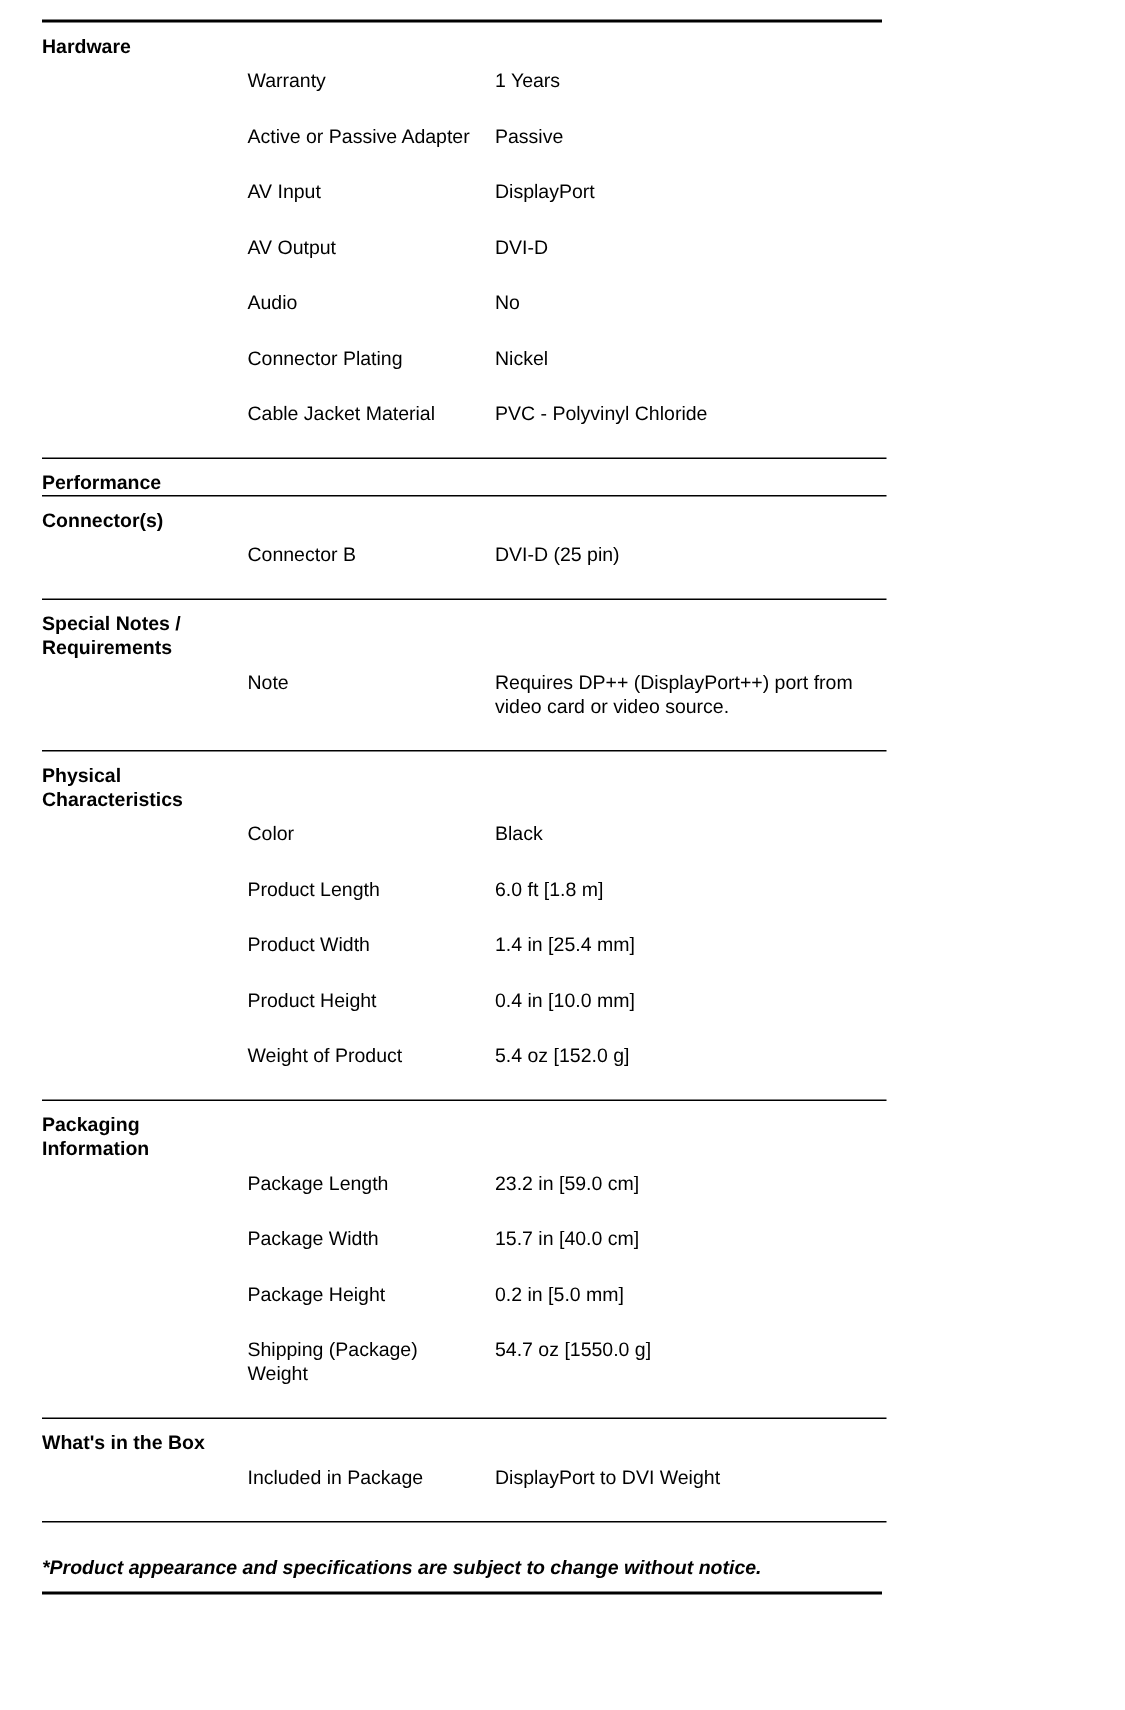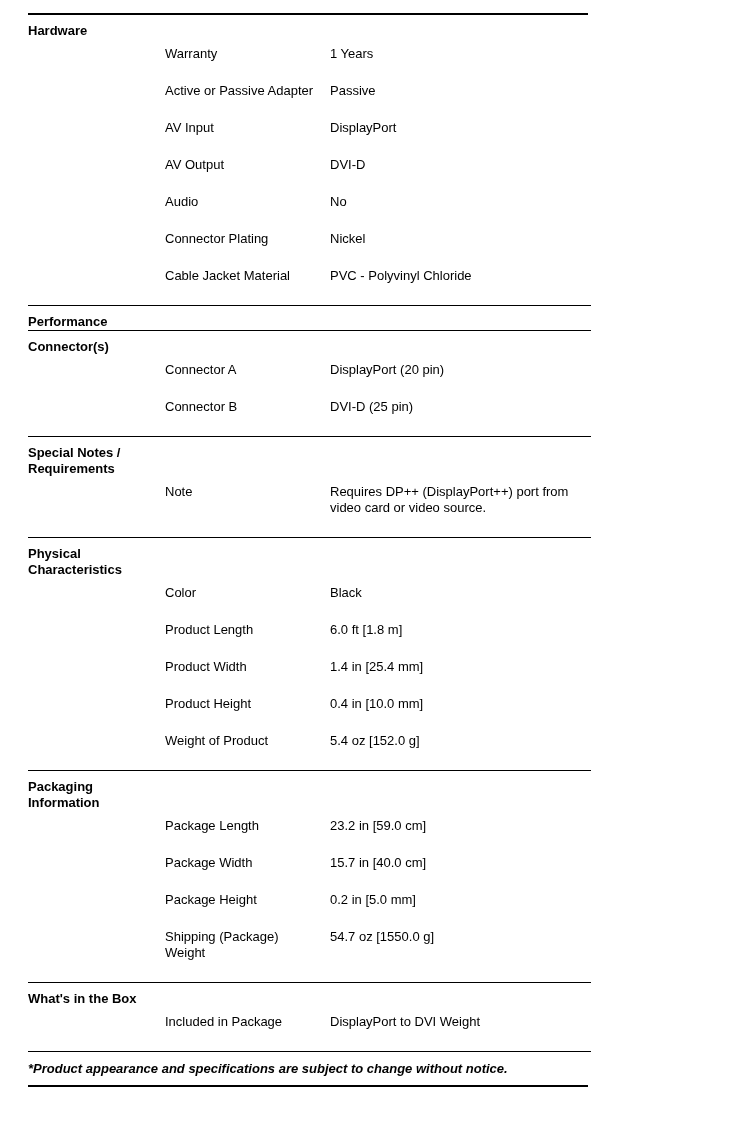--- a/index.html
+++ b/index.html
@@ -58,21 +58,21 @@
     flex: 0 0 165px;
     line-height: 16px;
     padding-right: 8px;
     box-sizing: border-box;
   }
   .spec-value {
     flex: 1;
     line-height: 16px;
   }
   .footer-note {
-    margin-top: 9px;
+    margin-top: 22px;
     font-weight: bold;
     font-style: italic;
     line-height: 16px;
   }
 </style>
 </head>
 <body>
 
 <div class="page">
   <div class="rule rule-heavy top-rule"></div>
@@ -120,24 +120,20 @@
   <hr class="rule divider">
 
   <section class="section">
     <h2 class="section-title">Performance</h2>
   </section>
   <hr class="rule divider">
 
   <section class="section">
     <h2 class="section-title">Connector(s)</h2>
     <div class="section-rows">
-  <div class="spec-row">
-    <div class="spec-label">Connector A</div>
-    <div class="spec-value">DisplayPort (20 pin)</div>
-  </div>
 
   <div class="spec-row">
     <div class="spec-label">Connector B</div>
     <div class="spec-value">DVI-D (25 pin)</div>
   </div>
 </div>
   </section>
   <hr class="rule divider">
 
   <section class="section">

